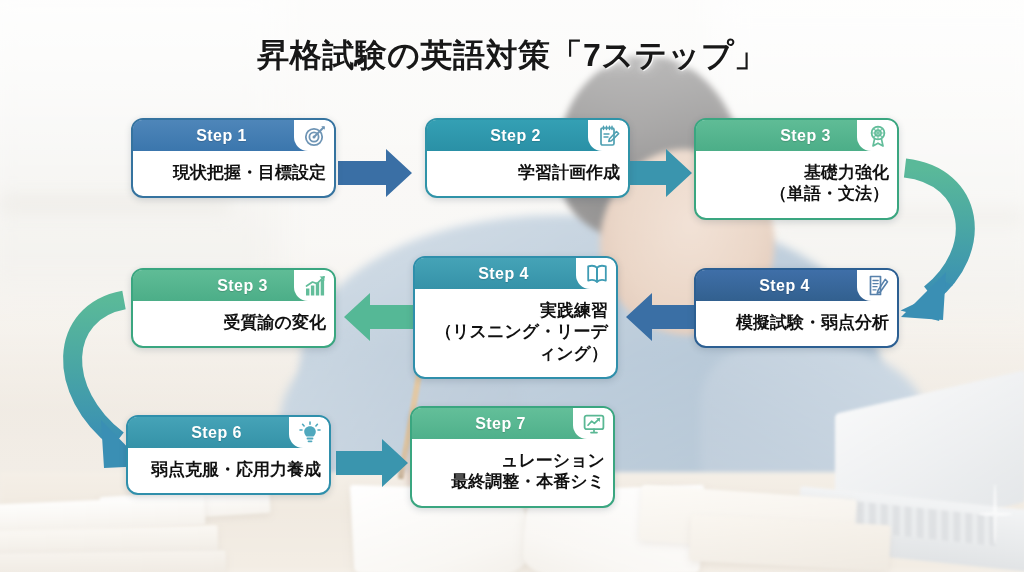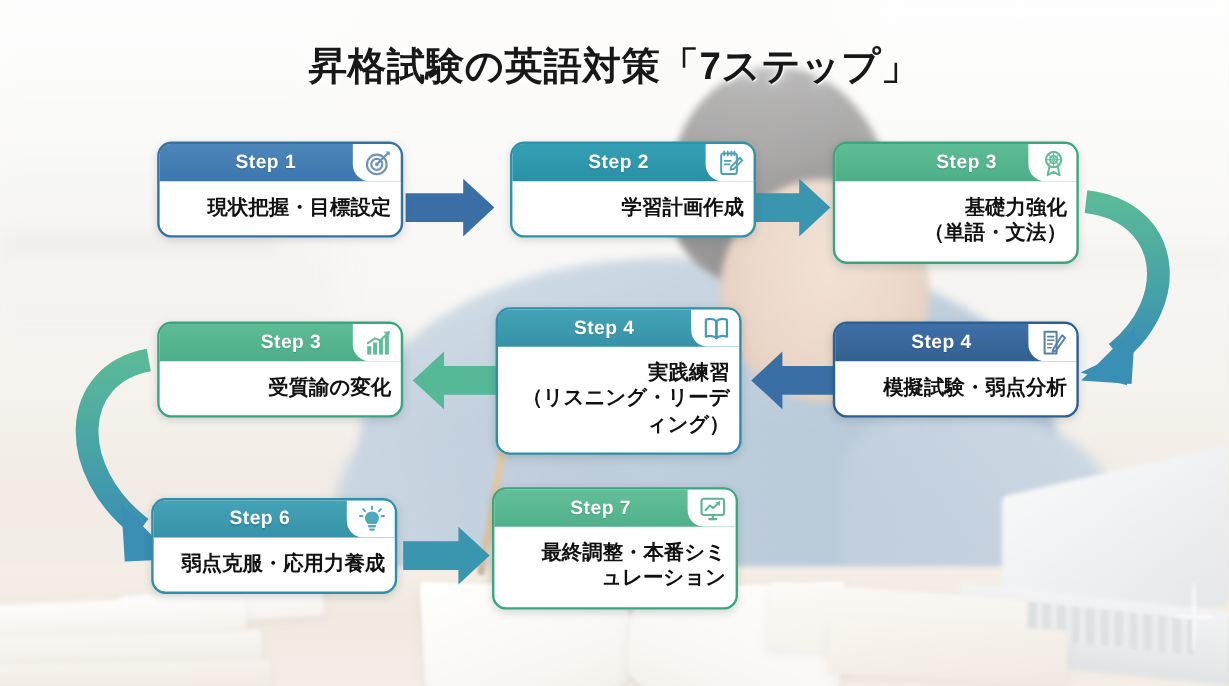--- a/index.html
+++ b/index.html
@@ -492,18 +492,18 @@
       <span class="icon">
         <svg width="24" height="24" viewBox="0 0 24 24">
           <rect x="2.6" y="3.6" width="18.8" height="13.6" rx="2" fill="none" stroke="#5ab894" stroke-width="1.8"></rect>
           <path d="M6 13.2 L9.6 9.2 L12.4 11.4 L17.4 6.6" fill="none" stroke="#5ab894" stroke-width="1.7" stroke-linecap="round" stroke-linejoin="round"></path>
           <path d="M14.2 6.3 L18 6.1 L17.8 9.9 Z" fill="#5ab894"></path>
           <path d="M9 20.6 H15 M12 17.2 V20.6" stroke="#5ab894" stroke-width="1.7" stroke-linecap="round"></path>
         </svg>
       </span>
     </div>
     <div class="body">
+      <span class="ln">ュレーション</span>
       <span class="ln">最終調整・本番シミ</span>
-      <span class="ln">ュレーション</span>
     </div>
   </div>
 
 </div>
 
 </body></html>

